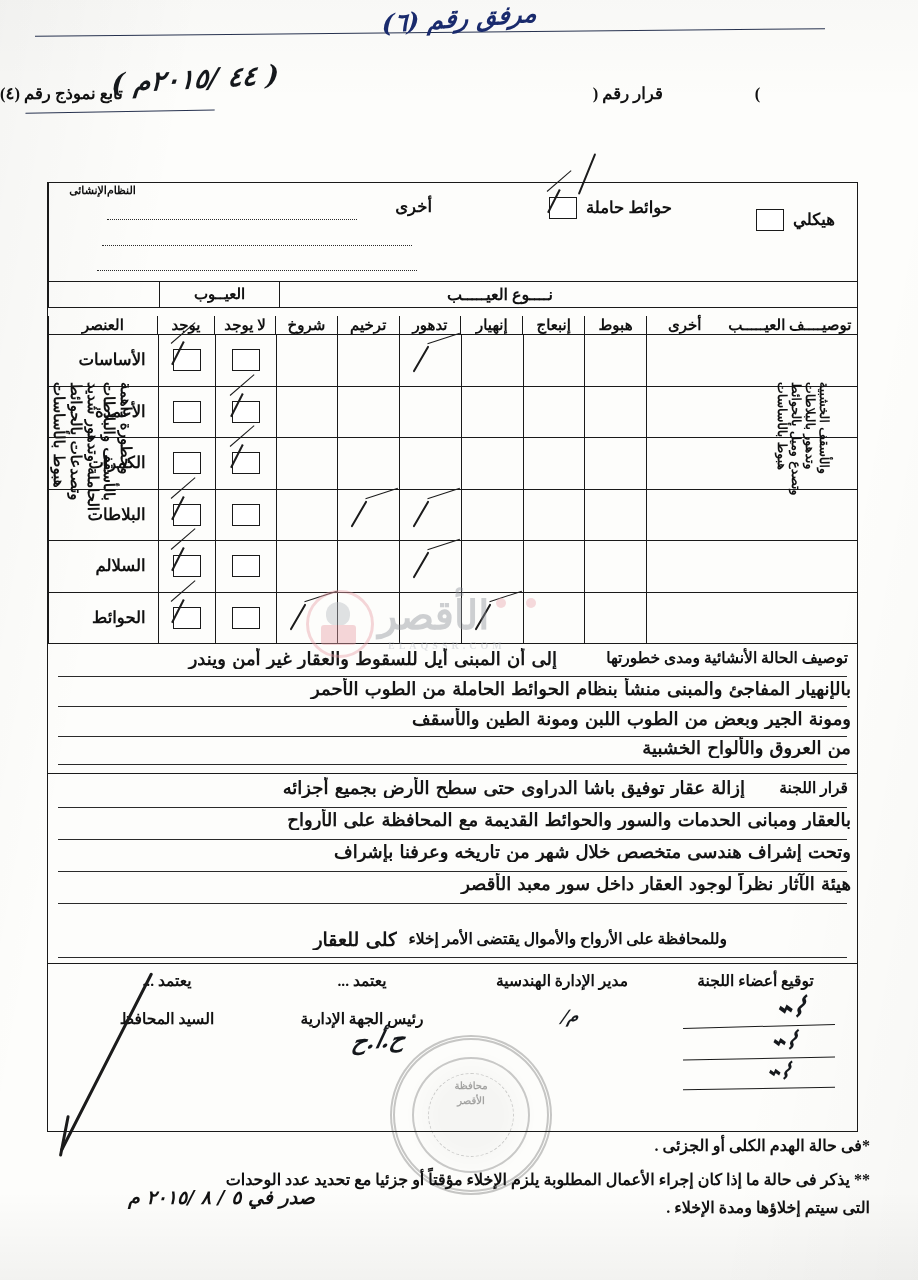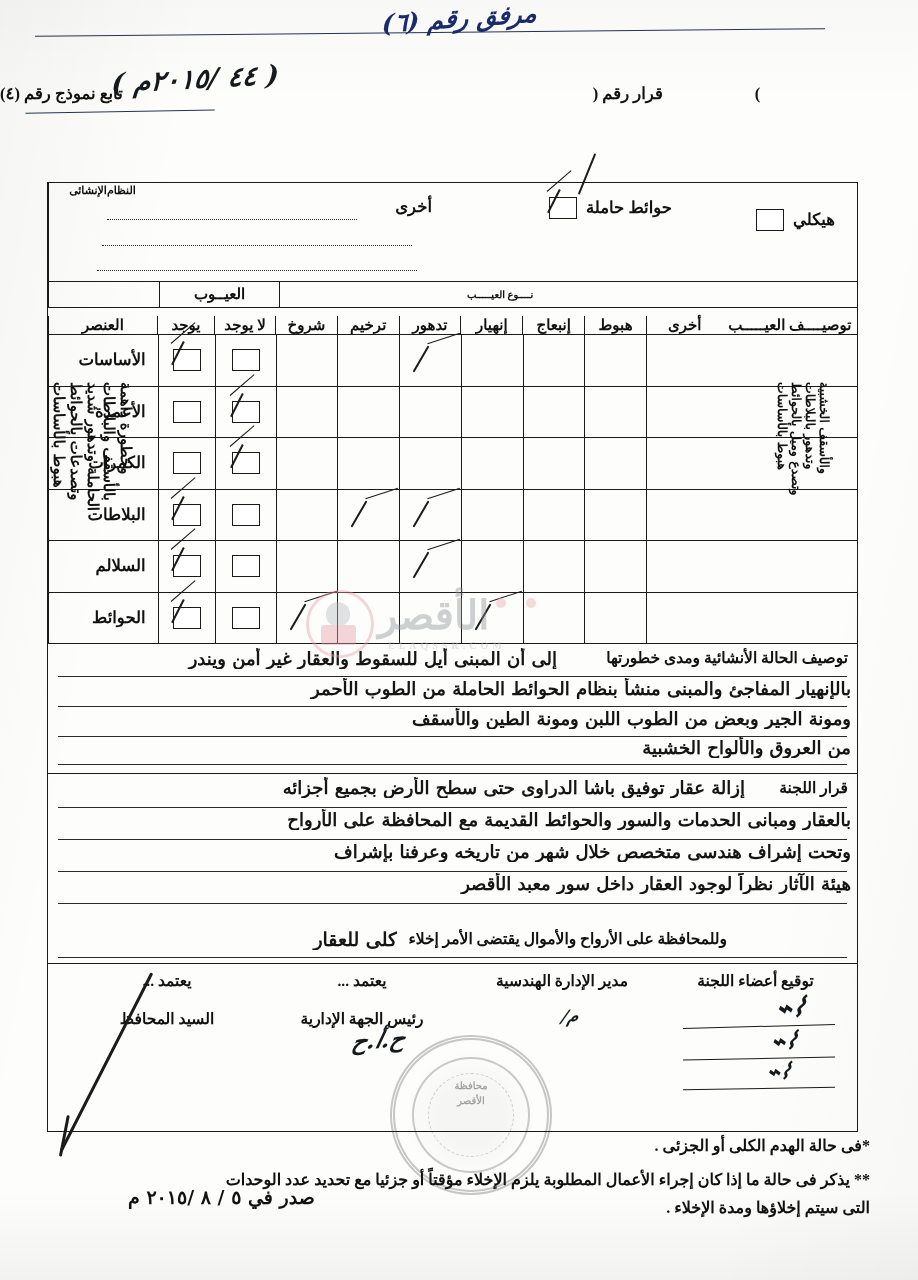--- a/index.html
+++ b/index.html
@@ -141,21 +141,21 @@
     display:flex;align-items:center;justify-content:center;
     font-size:15px;font-weight:700;box-sizing:border-box;
     position:relative;
   }
   .c-element{width:118px;}
   .c-exist{width:62px;}
   .c-notexist{width:66px;}
   .c-defect{width:67px;}
   .c-other{width:83px;}
   .c-desc{width:146px;border-left:none;}
-  .spanh{font-size:10px;font-weight:700;letter-spacing:3px;}
+  .spanh{font-size:16px;font-weight:700;letter-spacing:3px;}
 
   .tbody{flex:1;display:flex;flex-direction:column;}
   .trow{
     flex:1;display:flex;flex-direction:row-reverse;
     border-bottom:1.4px solid #1a1a1a;
   }
   .trow:last-child{border-bottom:none;}
   .trow .cell{font-size:16.5px;font-weight:700;}
   .trow .c-element{justify-content:flex-start;padding-right:12px;}
 
@@ -268,21 +268,21 @@
   }
   #footnotes .fn{
     font-size:16px;font-weight:700;line-height:1.75;
     text-align:right;
   }
   #footnotes .fn2{margin-top:6px;}
   #issue-date{
     position:absolute;top:1186px;left:128px;
     font-size:19px;font-weight:700;
     font-family:"DejaVu Serif",serif;
-    letter-spacing:1px;z-index:7;
+    letter-spacing:1px;z-index:7;font-style:italic;
   }
 
   
   #diagonal-stroke{
     position:absolute;top:962px;left:105px;width:3px;height:200px;
     background:#1b1b1b;transform:rotate(27deg);z-index:7;border-radius:2px;
   }
   #diagonal-stroke::after{
     content:"";position:absolute;left:-4px;bottom:-6px;
     width:3px;height:42px;background:#1b1b1b;

